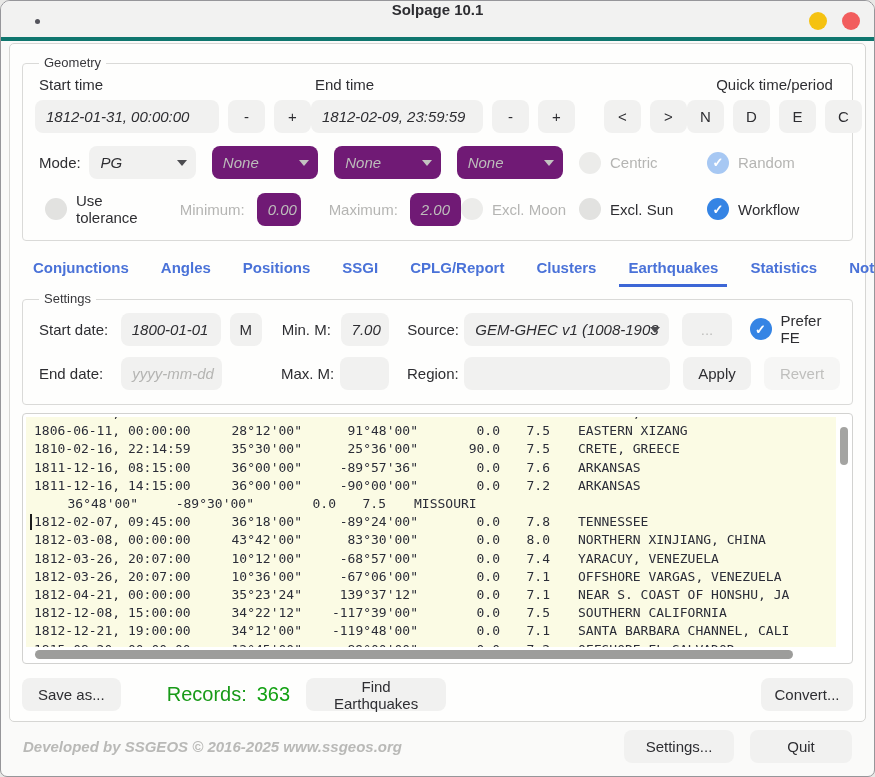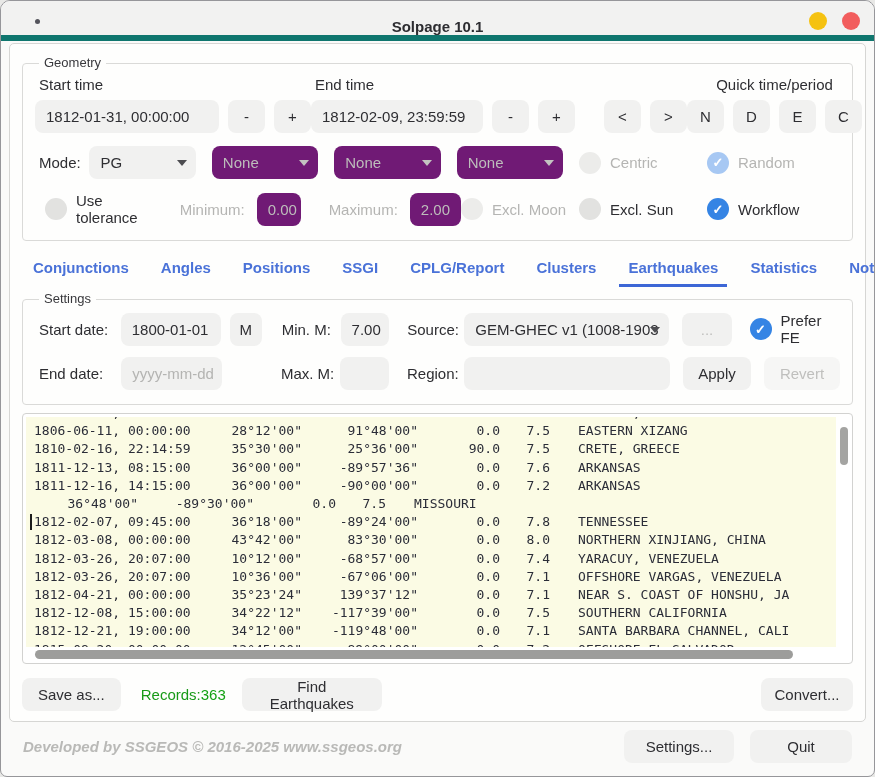--- a/index.html
+++ b/index.html
@@ -5,22 +5,22 @@
   * { box-sizing: border-box; margin: 0; padding: 0; }
   html,body { width:875px; height:777px; }
   body { font-family:"Liberation Sans", sans-serif; background:#e8e8e6; }
   .window {
     position:relative; width:875px; height:777px;
     background:#fafaf9; border:1px solid #96969a;
     border-radius:10px 10px 7px 7px; overflow:hidden;
   }
   
   .titlebar {
-    height:40px; background:#f2f2f1; border-bottom:6px solid #0f766e;
-    display:flex; align-items:flex-end; position:relative;
+    height:40px; background:#f2f2f1; border-bottom:4px solid #0f766e;
+    display:flex; align-items:flex-start; position:relative;
   }
   .app-dot { position:absolute; left:34px; top:18px; width:5px; height:5px; border-radius:50%; background:#54545c; }
   .title { flex:1; text-align:center; font-weight:bold; font-size:15px; color:#2d2d31; }
   .win-controls { position:absolute; right:14px; top:11px; display:flex; gap:15px; }
   .wc { width:18px; height:18px; border-radius:50%; display:inline-block; }
   .wc.min { background:#f5c211; }
   .wc.close { background:#f25d5d; }
 
   
   .main-panel {
@@ -37,21 +37,21 @@
   
   .btn {
     background:#f1f1f0; border:none; border-radius:8px; height:33px;
     font-family:"Liberation Sans",sans-serif; font-size:15px; color:#2e2e32;
     padding:0 16px; display:inline-flex; align-items:center; justify-content:center;
   }
   .btn.sq { width:37px; padding:0; }
   .btn.disabled { color:#bfbfbd; background:#f6f6f5; }
   .input {
     background:#f1f1f0; border-radius:8px; height:33px; font-size:15px; color:#2e2e32;
-    display:inline-flex; align-items:center; padding:0 11px; white-space:nowrap; overflow:hidden;
+    display:inline-flex; align-items:center; padding:0 11px; white-space:nowrap; overflow:hidden;font-style:italic;
   }
   .input.disabled { color:#bdbdbb; background:#701a75; }
   .input .placeholder { color:#b4b4b2; }
   .dd { position:relative; padding-right:26px; }
   .caret {
     position:absolute; right:9px; top:14px; width:0; height:0;
     border-left:5px solid transparent; border-right:5px solid transparent;
     border-top:6px solid #4c4c50;
   }
   .dd.disabled .caret { border-top-color:#c3c3c1; }
@@ -137,21 +137,21 @@
     position:absolute; right:4px; top:13px; width:8px; height:38px;
     background:#a4a4a2; border-radius:4px;
   }
   .hscroll-thumb {
     position:absolute; left:12px; bottom:4px; width:758px; height:9px;
     background:#9d9d9b; border-radius:5px;
   }
 
   
   .actions { display:flex; align-items:center; margin-top:14px; }
-  .records { display:flex; margin-left:20px; font-size:15px; }
+  .records { display:flex; gap:10px; margin-left:46px; font-size:20px; }
   .rec-label { color:#189a18; }
   .rec-value { color:#13a113; }
   .convert { margin-left:auto; width:92px; }
   .find { margin-left:16px; width:140px; }
 
   
   .footer { display:flex; align-items:center; height:54px; padding:0 22px 6px 22px; }
   .credit { font-size:15px; font-weight:bold; font-style:italic; color:#b9b9b7; }
   .settings-btn { margin-left:auto; width:110px; }
   .quit-btn { margin-left:16px; width:102px; }
@@ -313,21 +313,21 @@
         <button class="btn apply">Apply</button>
         <button class="btn disabled revert">Revert</button>
       </div>
     </div>
 
     <div class="table-wrap">
       <div class="table-view">
         <div class="trow clip"><span class="c dt">1806-03-25, 00:00:00</span><span class="c lat">20°22'04"</span><span class="c lon">-105°24'00"</span><span class="c dep">0.0</span><span class="c mag">7.5</span><span class="c reg">JALISCO, MEXICO</span></div>
         <div class="trow"><span class="c dt">1806-06-11, 00:00:00</span><span class="c lat">28°12'00"</span><span class="c lon">91°48'00"</span><span class="c dep">0.0</span><span class="c mag">7.5</span><span class="c reg">EASTERN XIZANG</span></div>
         <div class="trow"><span class="c dt">1810-02-16, 22:14:59</span><span class="c lat">35°30'00"</span><span class="c lon">25°36'00"</span><span class="c dep">90.0</span><span class="c mag">7.5</span><span class="c reg">CRETE, GREECE</span></div>
-        <div class="trow"><span class="c dt">1811-12-13, 08:15:00</span><span class="c lat">36°00'00"</span><span class="c lon">-89°57'36"</span><span class="c dep">0.0</span><span class="c mag">7.6</span><span class="c reg">ARKANSAS</span></div>
+        <div class="trow"><span class="c dt">1811-12-16, 08:15:00</span><span class="c lat">36°00'00"</span><span class="c lon">-89°57'36"</span><span class="c dep">0.0</span><span class="c mag">7.6</span><span class="c reg">ARKANSAS</span></div>
         <div class="trow"><span class="c dt">1811-12-16, 14:15:00</span><span class="c lat">36°00'00"</span><span class="c lon">-90°00'00"</span><span class="c dep">0.0</span><span class="c mag">7.2</span><span class="c reg">ARKANSAS</span></div>
         <div class="trow"><span class="c lat">36°48'00"</span><span class="c lon">-89°30'00"</span><span class="c dep">0.0</span><span class="c mag">7.5</span><span class="c reg">MISSOURI</span></div>
         <div class="trow"><span class="text-cursor"></span><span class="c dt">1812-02-07, 09:45:00</span><span class="c lat">36°18'00"</span><span class="c lon">-89°24'00"</span><span class="c dep">0.0</span><span class="c mag">7.8</span><span class="c reg">TENNESSEE</span></div>
         <div class="trow"><span class="c dt">1812-03-08, 00:00:00</span><span class="c lat">43°42'00"</span><span class="c lon">83°30'00"</span><span class="c dep">0.0</span><span class="c mag">8.0</span><span class="c reg">NORTHERN XINJIANG, CHINA</span></div>
         <div class="trow"><span class="c dt">1812-03-26, 20:07:00</span><span class="c lat">10°12'00"</span><span class="c lon">-68°57'00"</span><span class="c dep">0.0</span><span class="c mag">7.4</span><span class="c reg">YARACUY, VENEZUELA</span></div>
         <div class="trow"><span class="c dt">1812-03-26, 20:07:00</span><span class="c lat">10°36'00"</span><span class="c lon">-67°06'00"</span><span class="c dep">0.0</span><span class="c mag">7.1</span><span class="c reg">OFFSHORE VARGAS, VENEZUELA</span></div>
         <div class="trow"><span class="c dt">1812-04-21, 00:00:00</span><span class="c lat">35°23'24"</span><span class="c lon">139°37'12"</span><span class="c dep">0.0</span><span class="c mag">7.1</span><span class="c reg">NEAR S. COAST OF HONSHU, JA</span></div>
         <div class="trow"><span class="c dt">1812-12-08, 15:00:00</span><span class="c lat">34°22'12"</span><span class="c lon">-117°39'00"</span><span class="c dep">0.0</span><span class="c mag">7.5</span><span class="c reg">SOUTHERN CALIFORNIA</span></div>
         <div class="trow"><span class="c dt">1812-12-21, 19:00:00</span><span class="c lat">34°12'00"</span><span class="c lon">-119°48'00"</span><span class="c dep">0.0</span><span class="c mag">7.1</span><span class="c reg">SANTA BARBARA CHANNEL, CALI</span></div>
         <div class="trow"><span class="c dt">1815-08-20, 00:00:00</span><span class="c lat">12°45'00"</span><span class="c lon">-89°00'00"</span><span class="c dep">0.0</span><span class="c mag">7.2</span><span class="c reg">OFFSHORE EL SALVADOR</span></div>

